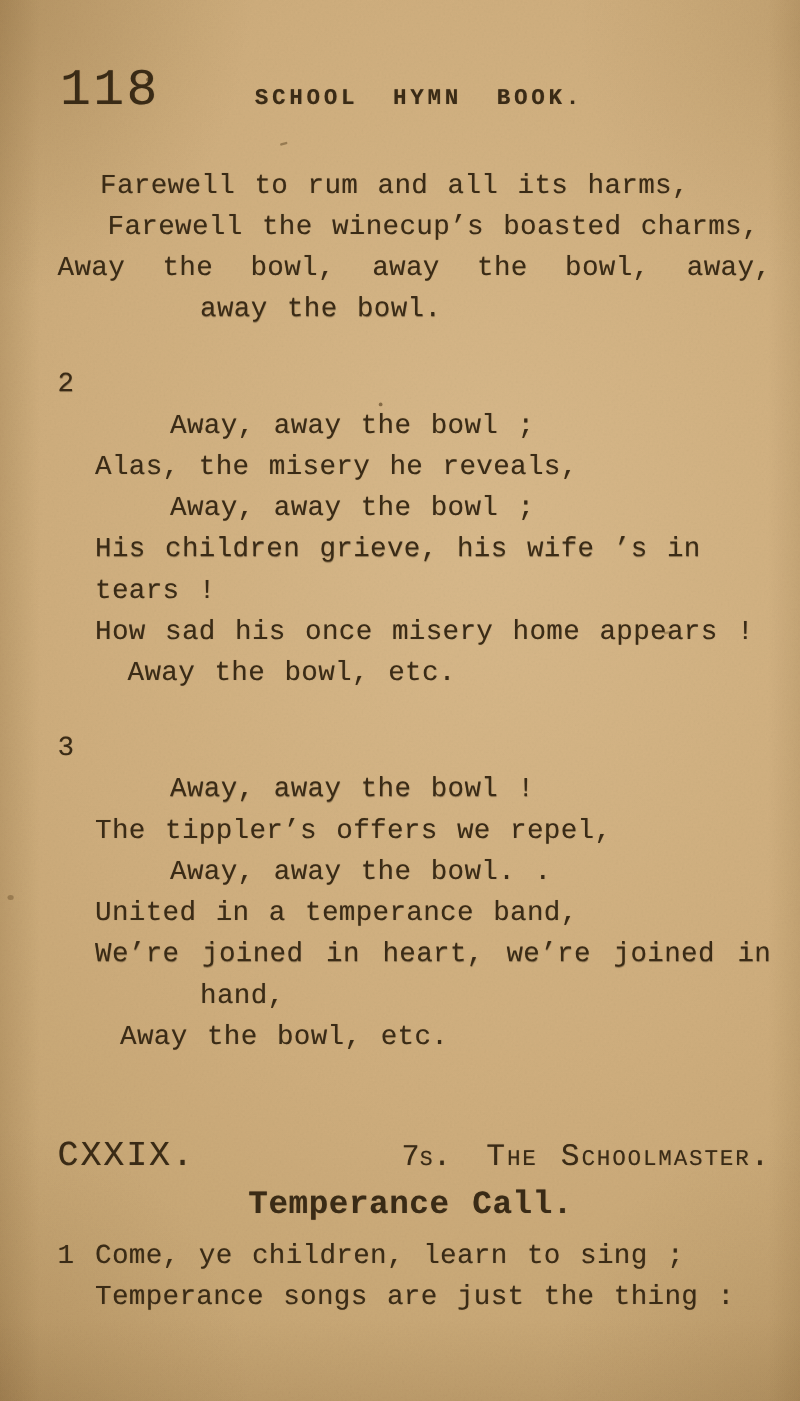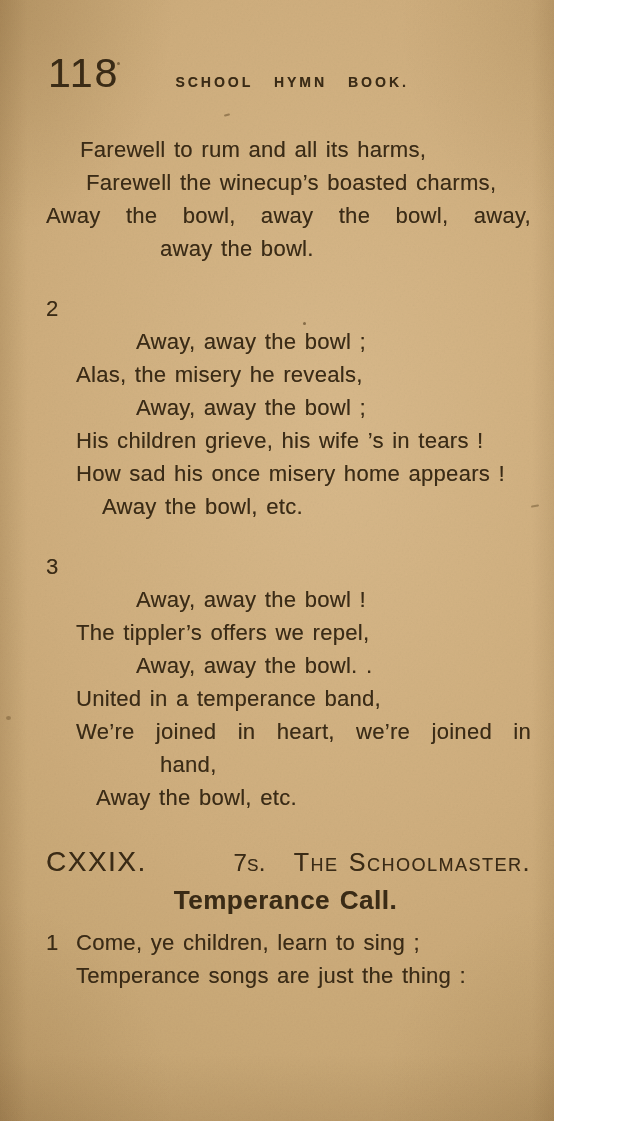--- a/index.html
+++ b/index.html
@@ -1,21 +1,21 @@
 <!DOCTYPE html>
 <html><head>
 <meta charset="utf-8">
 <style>
   html, body { margin: 0; padding: 0; }
   .page {
     position: relative;
-    width: 554px;
+    width: 640px;
     height: 1121px;
     overflow: hidden;
-    font-family: Liberation Sans, sans-serif;
+    font-family: Liberation Mono, monospace;
     color: #3a2b16;
     background:
       radial-gradient(45% 30% at 0% 0%, rgba(96,64,22,0.20), rgba(96,64,22,0) 70%),
       radial-gradient(40% 25% at 100% 2%, rgba(96,64,22,0.10), rgba(96,64,22,0) 70%),
       radial-gradient(45% 28% at 0% 100%, rgba(96,64,22,0.14), rgba(96,64,22,0) 70%),
       radial-gradient(45% 28% at 100% 100%, rgba(96,64,22,0.12), rgba(96,64,22,0) 70%),
       linear-gradient(90deg, rgba(86,56,18,0.14), rgba(86,56,18,0) 5%),
       linear-gradient(270deg, rgba(86,56,18,0.10), rgba(86,56,18,0) 4%),
       linear-gradient(0deg, rgba(86,56,18,0.10), rgba(86,56,18,0) 6%),
       radial-gradient(120% 90% at 60% 38%, #d8b98b 0%, #cfae7d 45%, #c4a371 78%, #b59464 100%);
@@ -29,41 +29,41 @@
     position: relative; z-index: 2;
     padding: 50px 23px 0 40px;
     font-size: 22px;
     letter-spacing: 0.3px;
     word-spacing: 2px;
     text-shadow: 0.2px 0.2px 0.6px rgba(58,43,22,0.45);
   }
   .page-header { display: flex; align-items: baseline; margin-left: 8px; }
   .page-num { font-size: 41px; letter-spacing: 2px; }
   .book-title {
-    font-size: 14px; font-weight: bold;
+    font-size: 18px; font-weight: bold;
     letter-spacing: 3px; word-spacing: 14px;
-    margin-left: 56px;
+    margin-left: 76px;
   }
   .hymn-body { margin-top: 36px; }
   .verse { position: relative; }
   .verse + .verse { margin-top: 27px; }
   .line { position: relative; line-height: 33px; min-height: 33px; }
   .vnum { position: absolute; left: 6px; top: 0; }
   .ind-text   { padding-left: 36px; }
   .ind-refrain{ padding-left: 96px; }
   .ind-etc2   { padding-left: 62px; }
   .ind-etc3   { padding-left: 56px; }
   .ind-hand   { padding-left: 120px; }
   .v1l1 { padding-left: 40px; margin-top: 19px; }
   .v1l2 { padding-left: 46px; }
   .v1l3 { padding-left: 6px; }
   .v1l4 { padding-left: 120px; }
   .just { text-align: justify; text-align-last: justify; }
   .hymn-head {
-    margin-top: 32px;
+    margin-top: 64px;
     display: flex; justify-content: space-between; align-items: baseline;
   }
   .hymn-no { font-size: 28px; letter-spacing: 1.5px; padding-left: 6px; }
   .head-right { display: flex; align-items: flex-end; gap: 28px; }
   .hymn-meter { font-size: 24px; font-variant: small-caps; }
   .hymn-tune { font-size: 25px; font-variant: small-caps; letter-spacing: 1.5px; }
   .hymn-title {
     margin-top: 7px;
     text-align: center;
     font-size: 26px; font-weight: bold;

